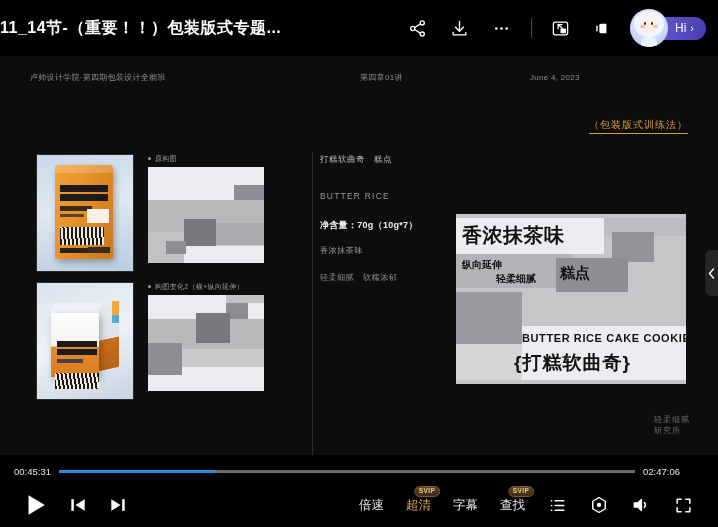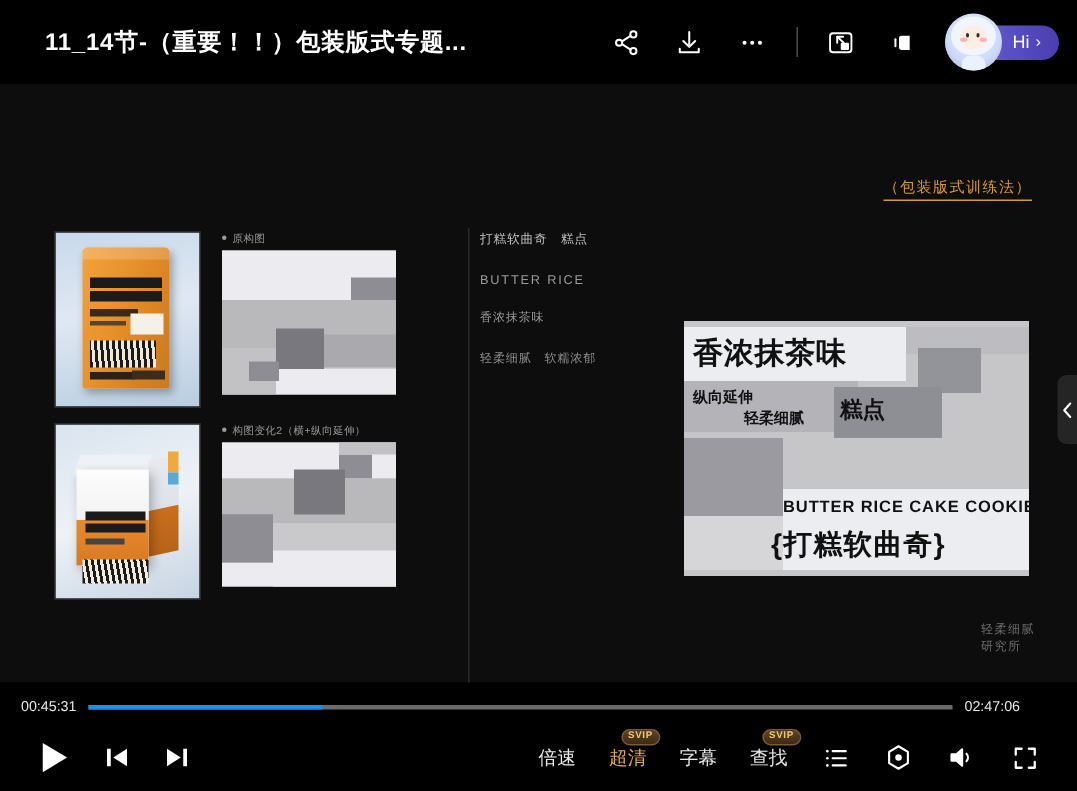--- a/index.html
+++ b/index.html
@@ -13,21 +13,21 @@
 
   
   .topbar {
     position: absolute; left: 0; top: 0; width: 718px; height: 56px;
     display: flex; align-items: center;
     background: linear-gradient(180deg, rgba(0,0,0,0.95) 0%, rgba(0,0,0,0.85) 100%);
     z-index: 40;
   }
   .video-title {
     color: #fff; font-size: 16px; font-weight: bold;
-    margin-left: 30px; letter-spacing: .5px; white-space: nowrap;
+    letter-spacing: .5px; white-space: nowrap;
   }
   .top-actions {
     margin-left: auto; display: flex; align-items: center; gap: 0px;
     padding-right: 12px;
   }
   .ticon {
     width: 42px; height: 40px; display: flex; align-items: center; justify-content: center;
     cursor: pointer;
   }
   .ticon svg { display: block; }
@@ -125,21 +125,21 @@
   .wfblock { position: relative; }
   .wf-label { font-size: 7px; color: #9a9a9a; margin-bottom: 3px; letter-spacing: .3px; }
   .wf-label .dot { display:inline-block; width:3px; height:3px; background:#9a9a9a; border-radius:50%;
     vertical-align: middle; margin-right: 4px; margin-bottom: 1px; }
   .wf { width: 116px; height: 96px; position: relative; background: #cfcfcf; }
   .wf i { position: absolute; display: block; }
 
   
   .mid-col { position: absolute; left: 320px; top: 98px; width: 120px; }
   .m1 { font-size: 8.5px; color: #bdbdbd; letter-spacing: .5px; }
-  .m2 { font-size: 8.5px; color: #9a9a9a; letter-spacing: 1.2px; margin-top: 14px; line-height: 1.55; }
+  .m2 { font-size: 8.5px; color: #9a9a9a; letter-spacing: 1.2px; margin-top: 24px; line-height: 1.55; }
   .m3 { font-size: 9px; color: #ececec; font-weight: bold; margin-top: 16px; letter-spacing: .3px; }
   .m4 { font-size: 8px; color: #9a9a9a; margin-top: 13px; letter-spacing: .6px; }
   .m5 { font-size: 8px; color: #8f8f8f; margin-top: 16px; letter-spacing: .6px; }
   .vsep { position: absolute; left: 312px; top: 96px; width: 1px; height: 305px; background: #2b2b2b; }
 
   
   .mock { position: absolute; left: 456px; top: 158px; width: 230px; height: 170px;
     background: #cfcfcf; overflow: hidden; }
   .mock i { position: absolute; display: block; }
   .mk-t { position: absolute; color: #111; font-weight: bold; white-space: nowrap; }
@@ -251,20 +251,25 @@
         </div>
         <span class="hi-text">Hi</span>
         <span class="hi-chev">›</span>
       </div>
 
     </div>
   </div>
 
   <div class="slide">
 
+    <div class="slide-meta">
+      <div class="meta-left">卢帅设计学院·第四期包装设计全能班</div>
+      <div class="meta-mid">第四章01讲</div>
+      <div class="meta-right">June 4, 2023</div>
+    </div>
 
     <div class="slide-note">（包装版式训练法）</div>
 
     <div class="vsep"></div>
 
     <div class="left-grid">
       <table style="border-collapse:separate; border-spacing:14px 10px; margin:-10px -14px;">
         <tbody>
             <tr>
           <td style="vertical-align:top;">
@@ -336,20 +341,21 @@
         </tr>
       </tbody>
         </table>
     </div>
 
     <div class="mid-col">
       <div class="m1">打糕软曲奇　糕点</div>
       <div class="m2">
         <div>BUTTER RICE</div>
       </div>
+      <div class="m3">净含量：70g（10g*7）</div>
       <div class="m4">香浓抹茶味</div>
       <div class="m5">轻柔细腻　软糯浓郁</div>
     </div>
 
     <div class="mock">
       <i style="left:0;top:0;width:230px;height:170px;background:#c6c6c9;"></i>
       <i style="left:0;top:4px;width:148px;height:36px;background:#ecedf0;"></i>
       <i style="left:148px;top:4px;width:82px;height:18px;background:#bdbdc1;"></i>
       <i style="left:156px;top:18px;width:42px;height:30px;background:#93939a;"></i>
       <i style="left:0;top:40px;width:116px;height:34px;background:#b4b4b8;"></i>

